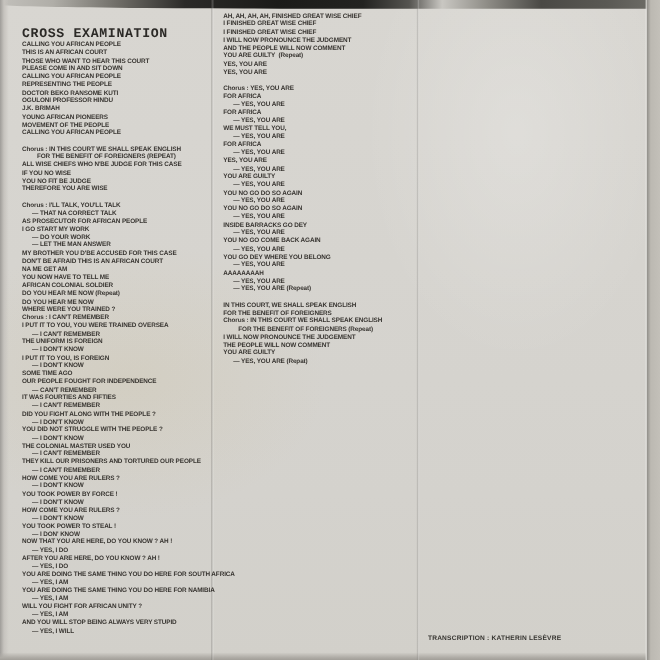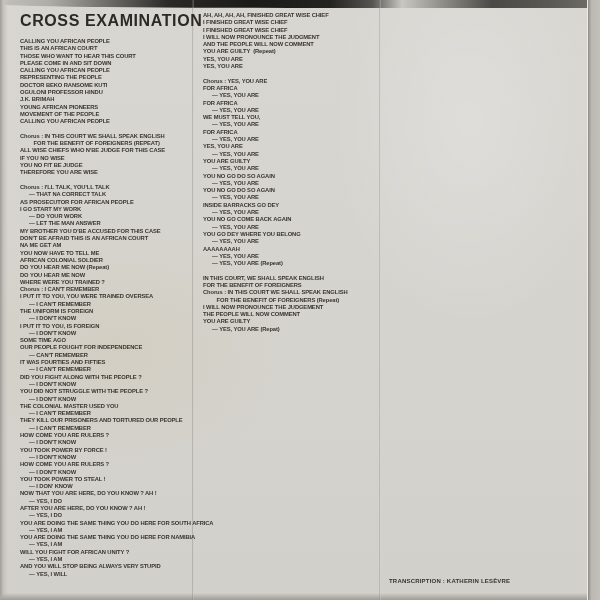--- a/index.html
+++ b/index.html
@@ -60,26 +60,27 @@
   .fold {
     position: absolute;
     top: 0;
     width: 2px; height: 600px;
   }
   .fold-1 { left: 192px; background: linear-gradient(90deg, rgba(90,88,84,0.35), rgba(255,255,255,0.25)); }
   .fold-2 { left: 379px; background: linear-gradient(90deg, rgba(90,88,84,0.30), rgba(255,255,255,0.30)); }
 
   .page-title {
     position: absolute;
-    top: 12px; left: 20px;
+    top: 24px; left: 20px;
     margin: 0;
-    font-size: 16px;
+    font-size: 12px;
     font-weight: 700;
     letter-spacing: 0.6px;
     color: #2c2a27;
+    font-family: Liberation Mono, monospace;
   }
   .lyrics {
     position: absolute;
     margin: 0;
     font-family: "Liberation Sans", sans-serif;
     font-weight: 700;
     font-size: 5.8px;
     line-height: 7.3px;
     letter-spacing: -0.1px;
     color: #383531;

